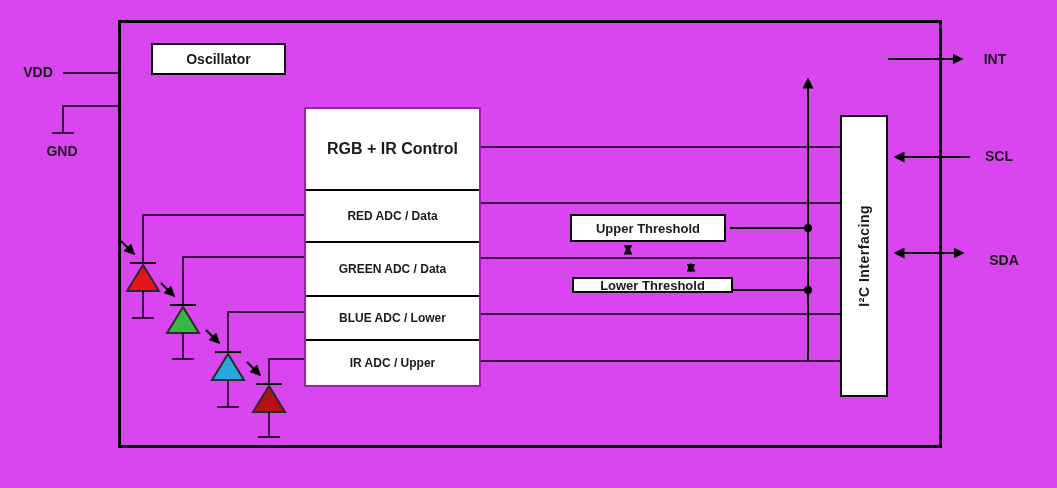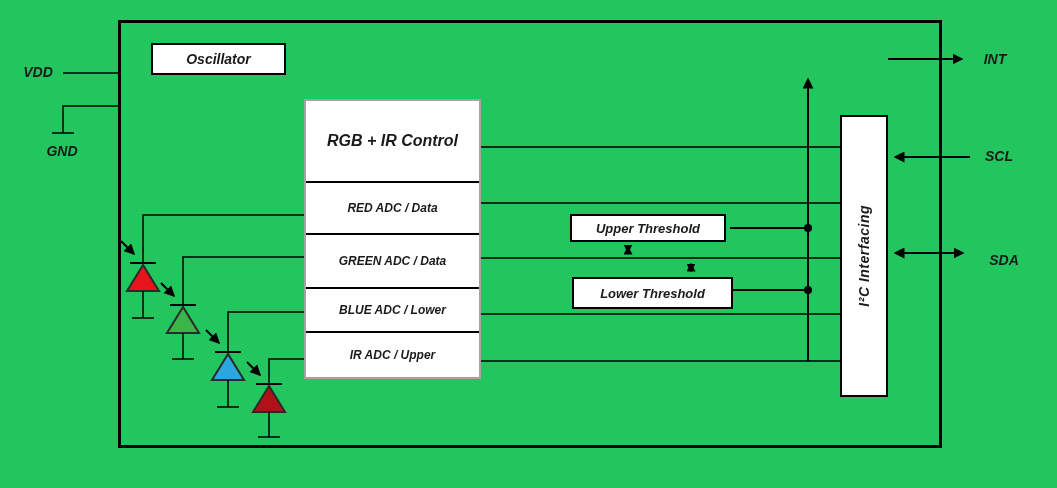--- a/index.html
+++ b/index.html
@@ -1,40 +1,39 @@
 <!DOCTYPE html>
 <html><head>
 <meta charset="utf-8">
 <style>
   html,body{margin:0;padding:0;background:#ffffff;}
   .canvas{
-    position:relative;width:1057px;height:488px;background:#22c55e;
+    position:relative;width:1057px;height:488px;background:#d946ef;
     font-family:"Liberation Sans","DejaVu Sans",sans-serif;color:#1a1a1a;
     overflow:hidden;
-    font-style:italic;
   }
   .canvas svg{position:absolute;left:0;top:0;}
   .box{
     position:absolute;background:#ffffff;border:2px solid #000;
     display:flex;align-items:center;justify-content:center;
     font-weight:bold;box-sizing:border-box;text-align:center;
   }
   .chip{
     position:absolute;left:118px;top:20px;width:824px;height:428px;
     border:3px solid #000;box-sizing:border-box;background:transparent;
   }
   .oscillator{left:151px;top:43px;width:135px;height:32px;font-size:14px;}
   .interrupt{left:728px;top:45px;width:160px;height:29px;font-size:13px;}
   .upper-th{left:570px;top:214px;width:156px;height:28px;font-size:13px;}
-  .lower-th{left:572px;top:277px;width:161px;height:32px;font-size:13px;}
+  .lower-th{left:572px;top:277px;width:161px;height:16px;font-size:13px;}
   .i2c{left:840px;top:115px;width:48px;height:282px;font-size:14px;}
   .i2c .vtext{writing-mode:vertical-rl;transform:rotate(180deg);letter-spacing:0.5px;}
   .stack{
-    position:absolute;left:304px;top:99px;width:177px;
-    border:2px solid #a3a3a3;box-sizing:border-box;background:#ffffff;
+    position:absolute;left:304px;top:107px;width:177px;
+    border:2px solid #a21caf;box-sizing:border-box;background:#ffffff;
     display:flex;flex-direction:column;
   }
   .stack .row{
     display:flex;align-items:center;justify-content:center;
     font-weight:bold;box-sizing:border-box;
   }
   .stack .row + .row{border-top:2px solid #000;}
   .row-control{height:80px;font-size:16px;}
   .row-adc{font-size:12px;}
   .pin{

